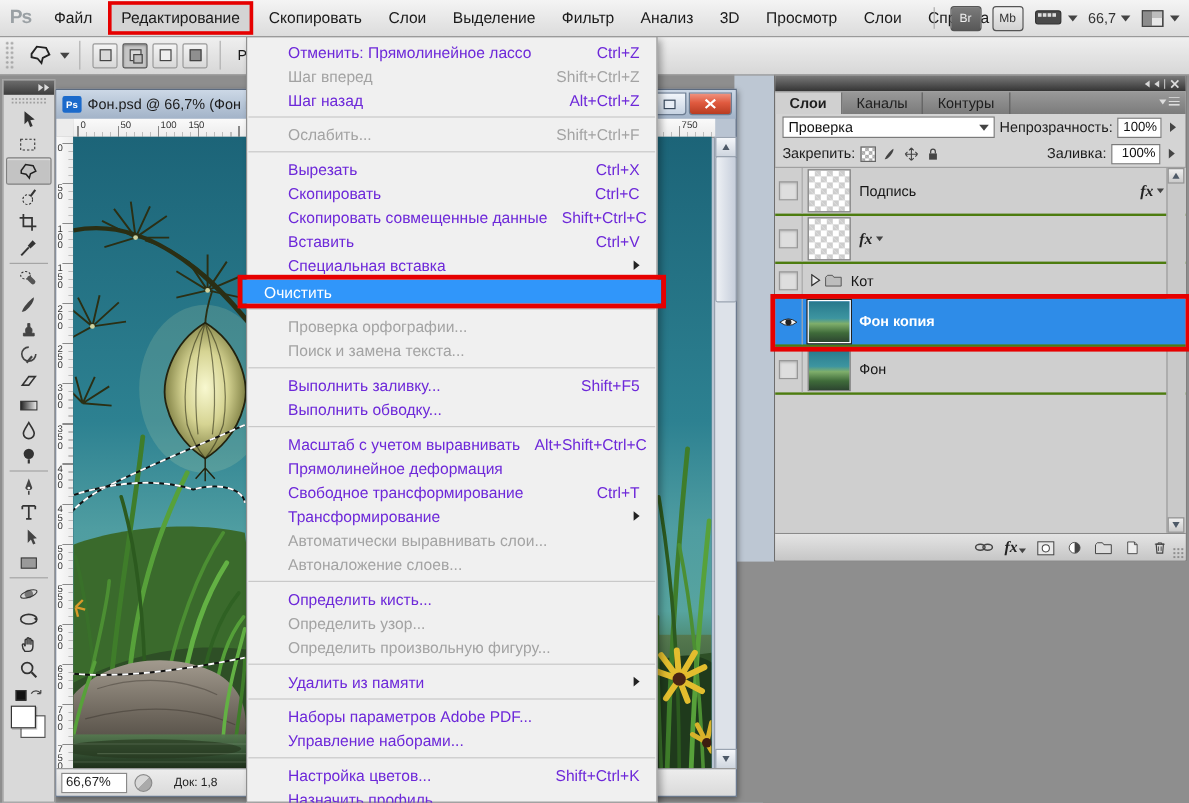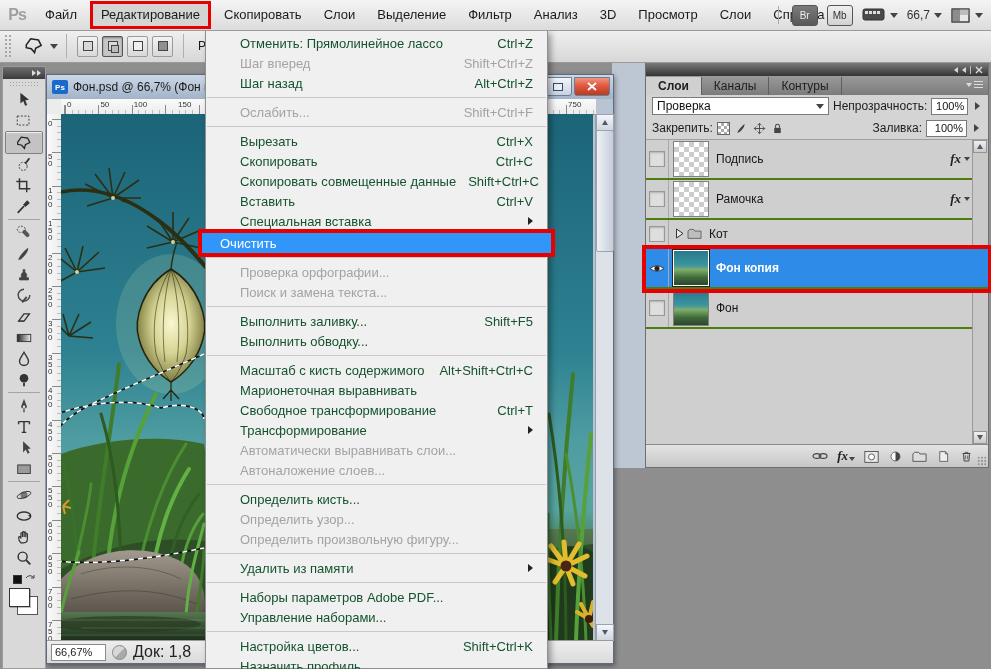--- a/index.html
+++ b/index.html
@@ -82,26 +82,26 @@
   .sb-up{top:0;} .sb-down{bottom:0;}
   .tri-up-s{width:0;height:0;border-left:3.5px solid transparent;border-right:3.5px solid transparent;border-bottom:5px solid #4e5a68;}
   .tri-down-s{width:0;height:0;border-left:3.5px solid transparent;border-right:3.5px solid transparent;border-top:5px solid #4e5a68;}
   #sb-thumb{position:absolute;left:0;top:16px;width:16px;height:120px;background:linear-gradient(90deg,#eef1f5,#c6cedb);border:1px solid #9aa4b1;border-radius:2px;}
   #doc-status{position:absolute;left:0;bottom:0;right:0;height:22px;background:linear-gradient(#ededed,#dadada);
               border-top:1px solid #9a9a9a;display:flex;align-items:center;gap:6px;padding-left:4px;}
   #status-zoom{width:50px;height:15px;background:#fff;border:1px solid #8a8a8a;font-size:11px;color:#222;
                display:flex;align-items:center;padding-left:3px;}
   #status-icon{width:13px;height:13px;border-radius:50%;border:1.5px solid #8a8a8a;background:
                linear-gradient(135deg,#d8d8d8 50%,#aaa 50%);}
-  #status-doc{font-size:16px;color:#222;}
+  #status-doc{font-size:10px;color:#222;margin-left:12px;}
 
   
   #editmenu{left:205px;top:30px;width:343px;height:639px;background:#f0f0f0;border:1px solid #8f8f8f;
             box-shadow:3px 3px 6px rgba(0,0,0,.35);z-index:20;padding-top:2px;box-sizing:border-box;}
-  .dd-item{height:20px;display:flex;align-items:center;padding:0 14px 0 34px;font-size:13px;color:#14532d;}
+  .dd-item{height:20px;display:flex;align-items:center;padding:0 14px 0 34px;font-size:13px;color:#6d28d9;}
   .dd-item .dd-label{flex:1;white-space:nowrap;}
   .dd-item .dd-short{margin-left:12px;white-space:nowrap;text-align:center;}
   .dd-item.disabled{color:#a3a3a3;}
   .dd-sep{height:1px;background:#c9c9c9;margin:4px 1px;}
   .dd-item.hl{background:#3096fa;color:#fff;}
   .dd-item.boxed{outline:4px solid #e60000;margin:2px -4px;padding-left:18px;position:relative;z-index:2;}
   .dd-arrow{width:0;height:0;border-top:4px solid transparent;border-bottom:4px solid transparent;border-left:5px solid #222;}
 
   
   #dock-gap{left:612px;top:62px;width:33px;height:406px;background:#bdc7d3;z-index:1;}
@@ -394,21 +394,21 @@
       <svg width="10" height="9" viewBox="0 0 10 9">
           <path d="M1 1 L9 8 M9 1 L1 8" stroke="#fff" stroke-width="1.8"></path>
         </svg>
     </div>
   </div>
   <div id="doc-corner"></div>
   <div id="hruler">
       <span class="rnum" style="left: 6px; top: 1px;">0</span>
       <span class="rnum" style="left: 39.4px; top: 1px;">50</span>
       <span class="rnum" style="left: 72.8px; top: 1px;">100</span>
-      <span class="rnum" style="left: 117px; top: 1px;">150</span>
+      <span class="rnum" style="left: 96px; top: 1px;">150</span>
       <span class="rnum" style="left: 507px; top: 1px;">750</span>
     </div>
   <div id="vruler">
       <span class="rnum rnum-v" style="top: 6px;">0</span>
       <span class="rnum rnum-v" style="top: 39.4px;">5
 0</span>
       <span class="rnum rnum-v" style="top: 72.8px;">1
 0
 0</span>
       <span class="rnum rnum-v" style="top: 106.2px;">1
@@ -648,21 +648,20 @@
           <span class="fx-zone">
             <span class="fx-text">fx</span>
             <span class="pm-tri" style="border-top-color:#444;"></span>
           </span>
         </div>
         <div class="layer-row">
           <div class="eye-well">
             <span class="well-empty"></span>
           </div>
           <div class="thumb checker"></div>
-          <span class="layer-name" style="margin-left: 0px;">Рамочка</span>
           <span class="fx-zone">
             <span class="fx-text">fx</span>
             <span class="pm-tri" style="border-top-color:#444;"></span>
           </span>
         </div>
         <div class="layer-row group">
           <div class="eye-well">
             <span class="well-empty"></span>
           </div>
           <svg width="9" height="11" viewBox="0 0 9 11" class="grp-expander">
@@ -796,25 +795,25 @@
     <div class="dd-sep"></div>
     <div class="dd-item">
       <span class="dd-label">Выполнить заливку...</span>
       <span class="dd-short">Shift+F5</span>
     </div>
     <div class="dd-item">
       <span class="dd-label">Выполнить обводку...</span>
     </div>
     <div class="dd-sep"></div>
     <div class="dd-item">
-      <span class="dd-label">Масштаб с кисть содержимого</span>
+      <span class="dd-label">Масштаб с учетом выравнивать</span>
       <span class="dd-short">Alt+Shift+Ctrl+C</span>
     </div>
     <div class="dd-item">
-      <span class="dd-label">Марионеточная выравнивать</span>
+      <span class="dd-label">Прямолинейное деформация</span>
     </div>
     <div class="dd-item">
       <span class="dd-label">Свободное трансформирование</span>
       <span class="dd-short">Ctrl+T</span>
     </div>
     <div class="dd-item">
       <span class="dd-label">Трансформирование</span>
       <span class="dd-arrow"></span>
     </div>
     <div class="dd-item disabled">

